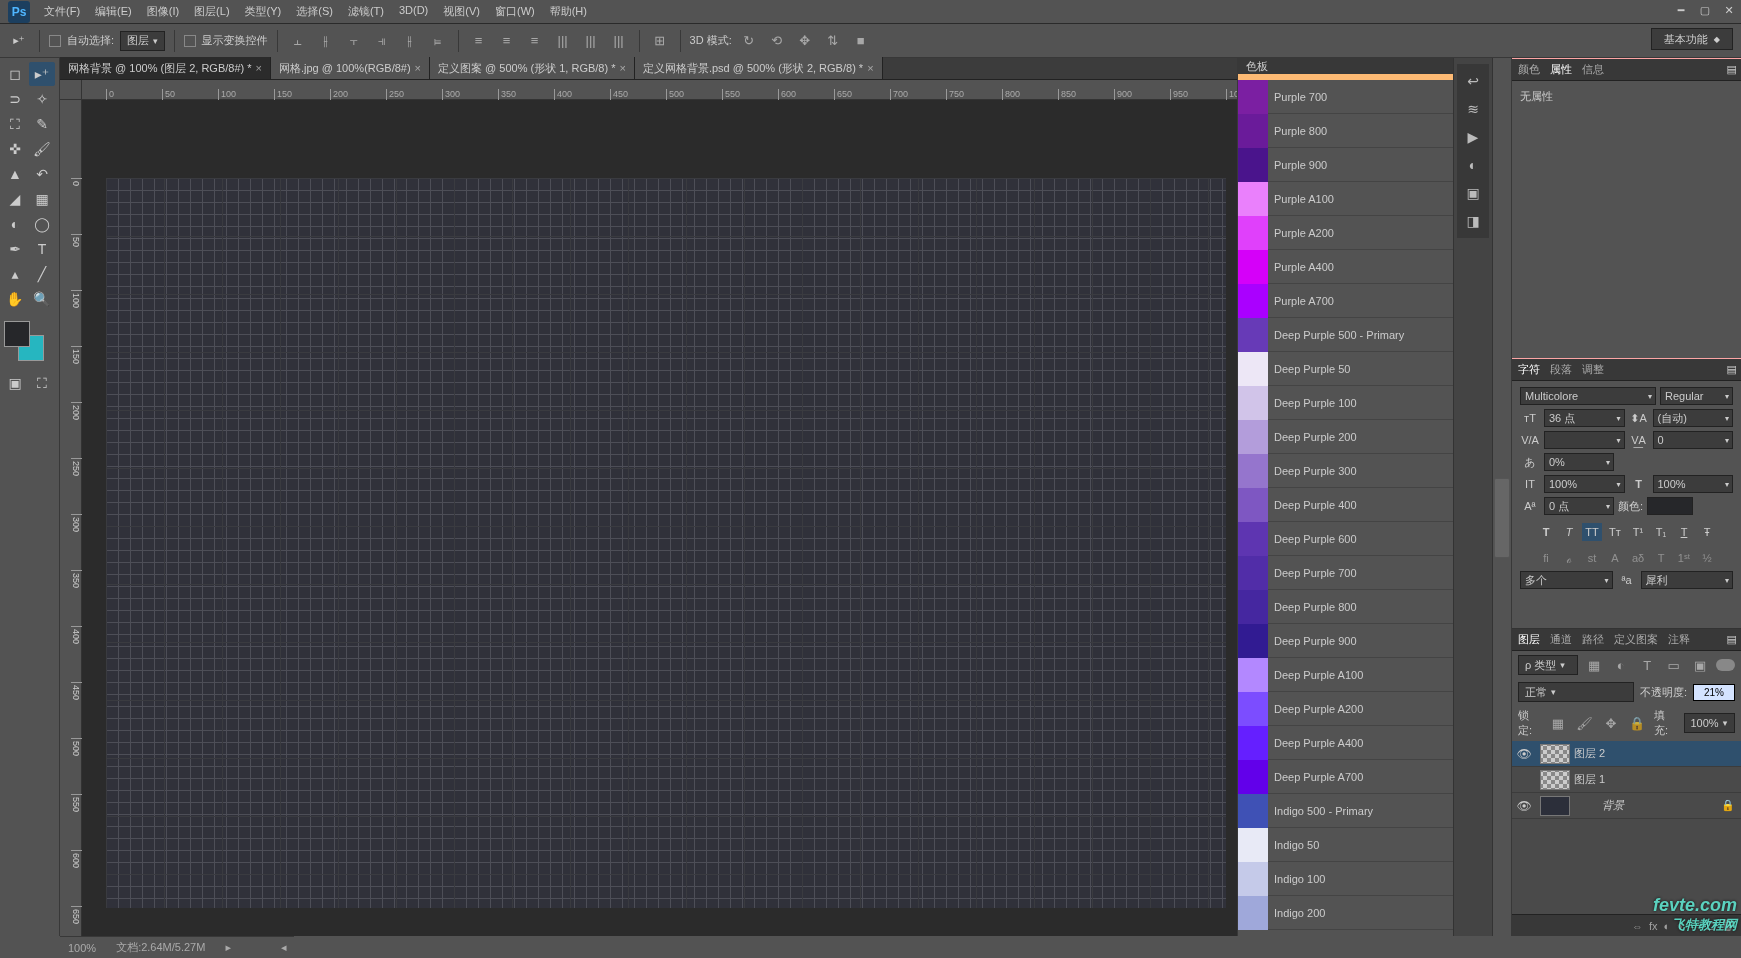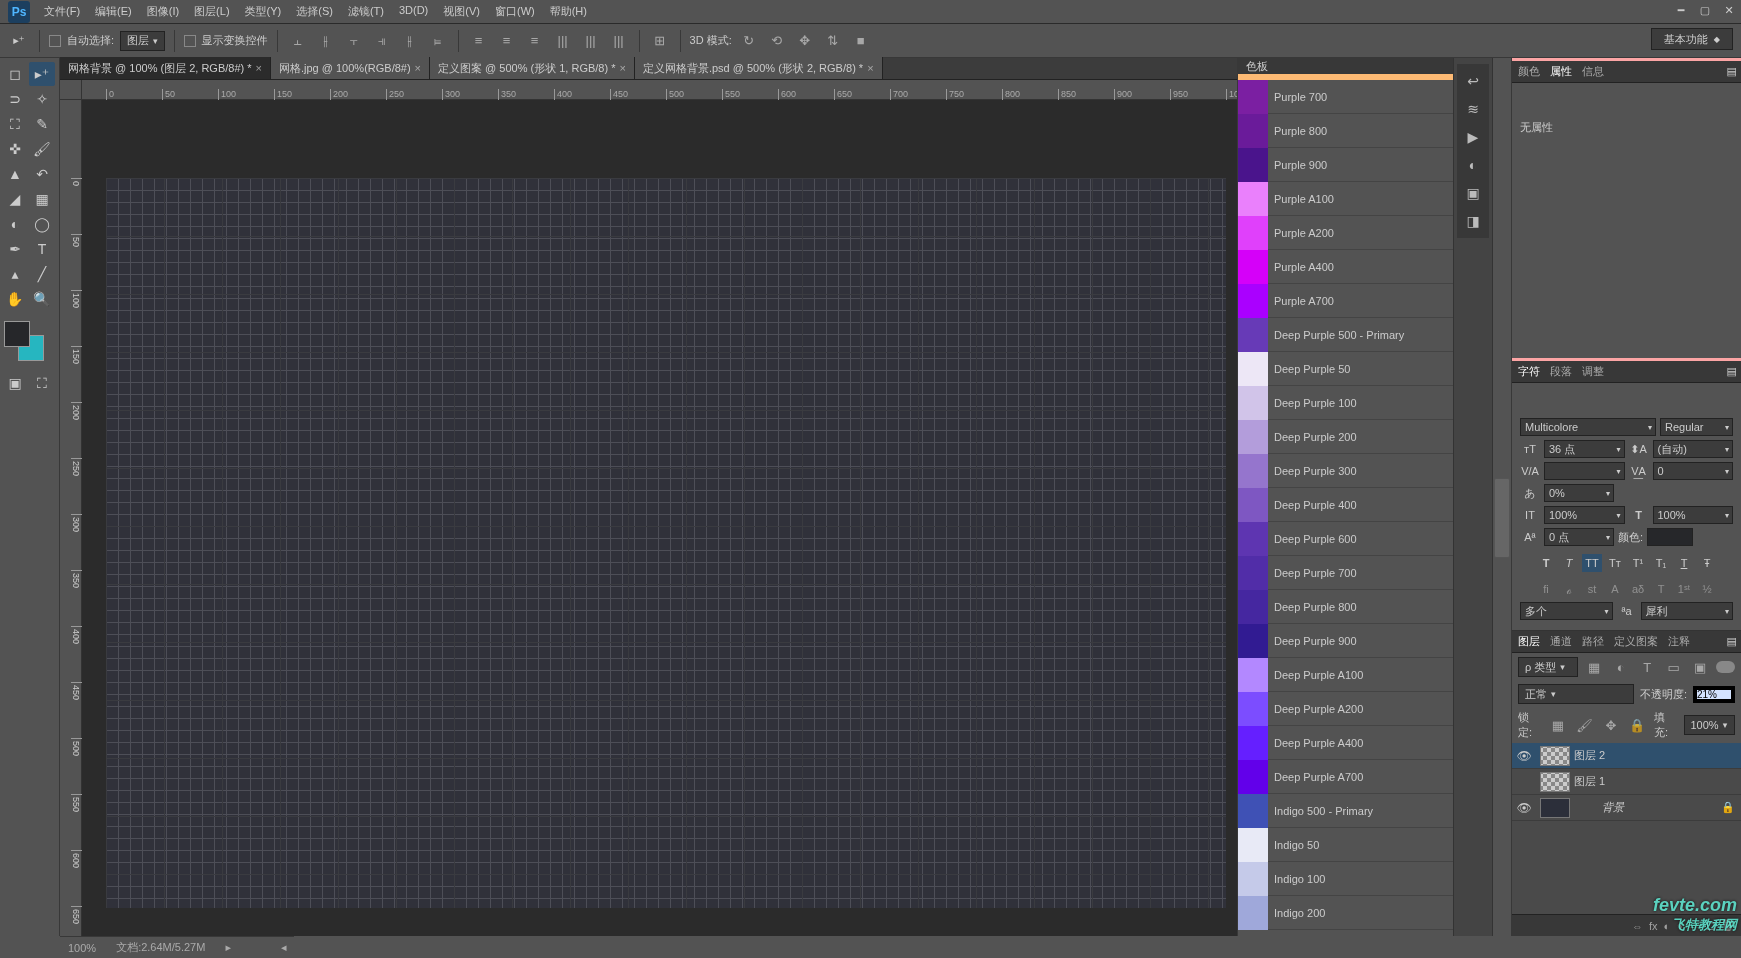--- a/index.html
+++ b/index.html
@@ -72,28 +72,28 @@
 .layers-body { flex:1; overflow-y:auto; background:#4a4a4a; }
 .layer-row { height:26px; display:flex; align-items:center; border-bottom:1px solid #3c3c3c; cursor:pointer; }
 .layer-row.active { background:#2f506d; }
 .layer-eye { width:24px; text-align:center; font-size:12px; }
 .layer-thumb { width:30px; height:20px; background:repeating-conic-gradient(#888 0% 25%, #ccc 0% 50%) 50%/8px 8px; margin:0 4px; border:1px solid #777; }
 .layer-thumb.solid { background:#2c2f3a; }
 .layer-name { font-size:11px; }
 .layer-name.italic { font-style:italic;margin-left:28px; }
 .layer-lock { margin-left:auto; margin-right:6px; font-size:11px; }
 .layer-props { padding:3px 6px; font-size:11px; display:flex; gap:6px; align-items:center; }
-.num-input { width:42px; height:17px; background:#d4e3ff; border:4px solid #000000; color:#000; text-align:left; font-size:10px; }
+.num-input { width:42px; height:17px; background:#d4e3ff; border:1px solid #000000; color:#000; text-align:center; font-size:10px; }
 .panel-footer { height:22px; background:#383838; border-top:1px solid #222; display:flex; align-items:center; justify-content:flex-end; gap:6px; padding:0 6px; }
 .panel-footer .fi { font-size:11px; cursor:pointer; opacity:.7; }
 .status-bar { position:absolute; bottom:0; left:60px; height:22px; background:#535353; border-top:1px solid #383838; display:flex; align-items:center; padding:0 8px; gap:20px; font-size:11px; color:#aaa; }
 .scrollbar-thumb { position:absolute; width:16px; background:#666; border:1px solid #555; border-radius:2px; }
 .watermark { position:absolute; right:4px; bottom:24px; font-family:Arial; font-style:italic; font-weight:bold; color:#5eead4; opacity:.85; text-align:right; font-size:18px; text-shadow:0 0 3px #000; }
 .properties-body { flex:1; padding:8px; font-size:11px; }
-.panel-section { display:flex; flex-direction:column; border-top:3px solid #fca5a5;gap:29px; }
+.panel-section { display:flex; flex-direction:column; border-top:1px solid #fca5a5; }
 </style>
 </head>
 <body>
 
 <div class="menubar">
   <div class="logo">Ps</div>
   <div class="menubar-items" id="menubar-items">
       <div class="menubar-item">文件(F)</div>
       <div class="menubar-item">编辑(E)</div>
       <div class="menubar-item">图像(I)</div>

